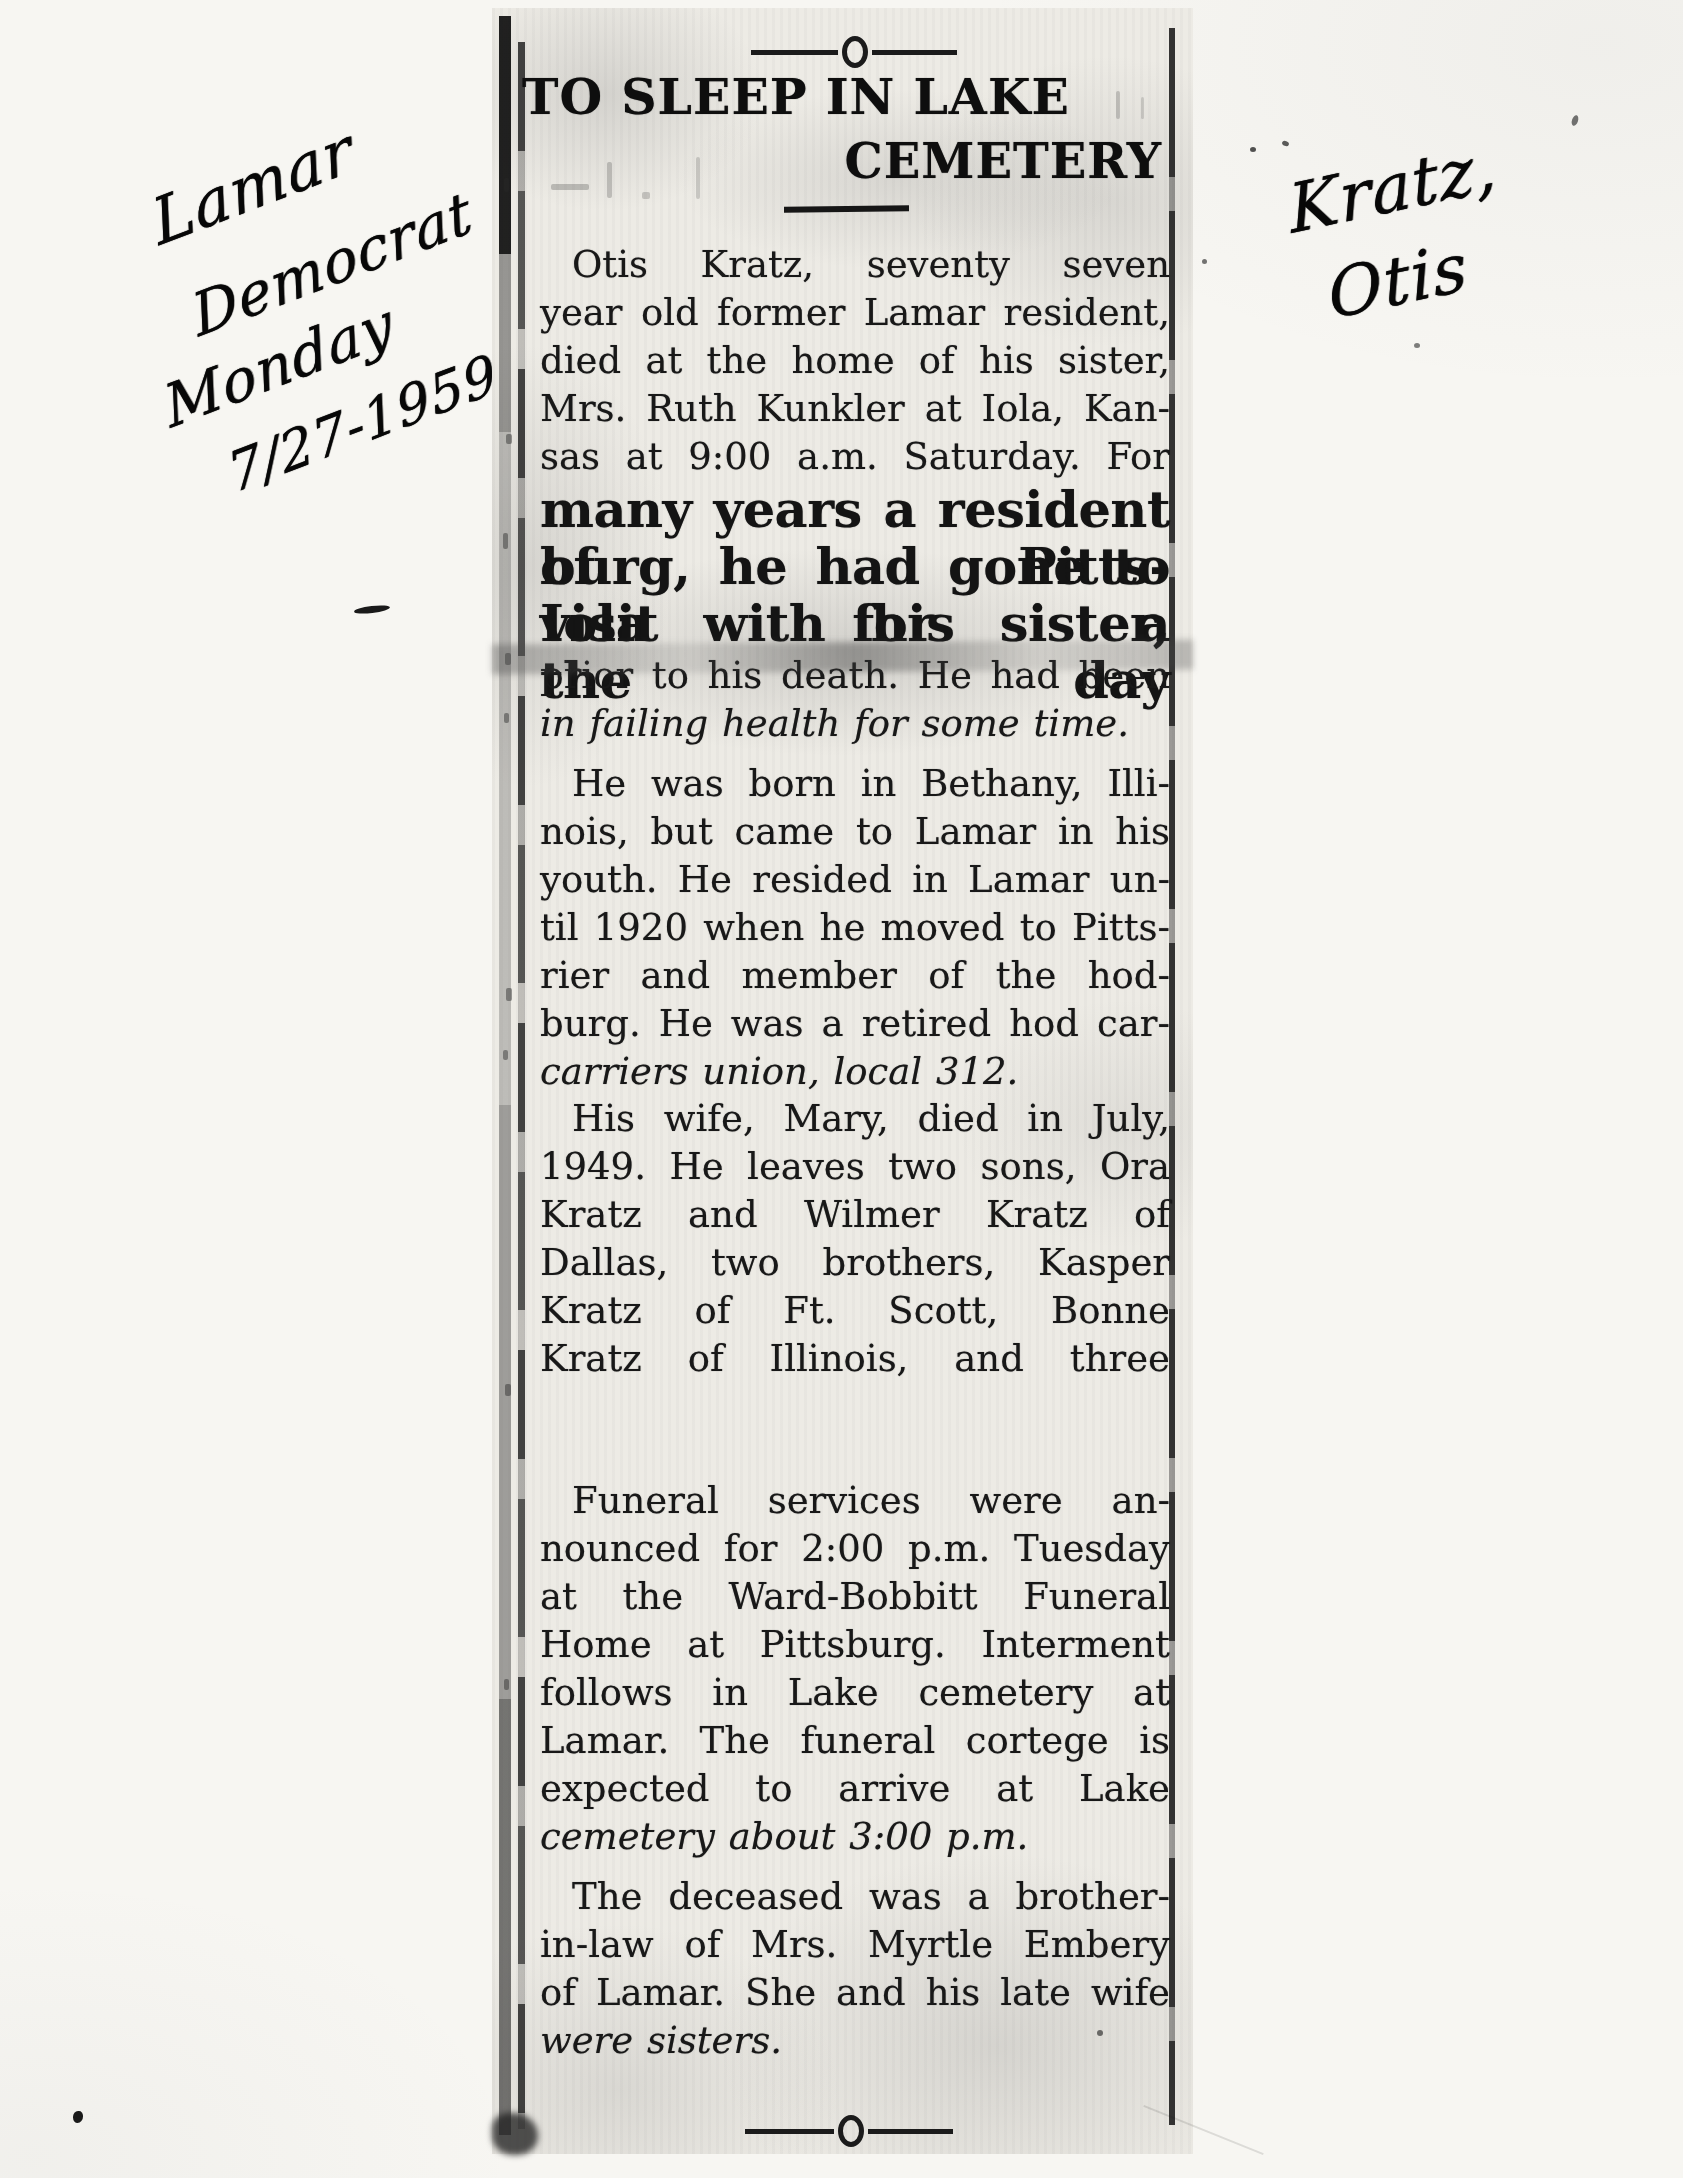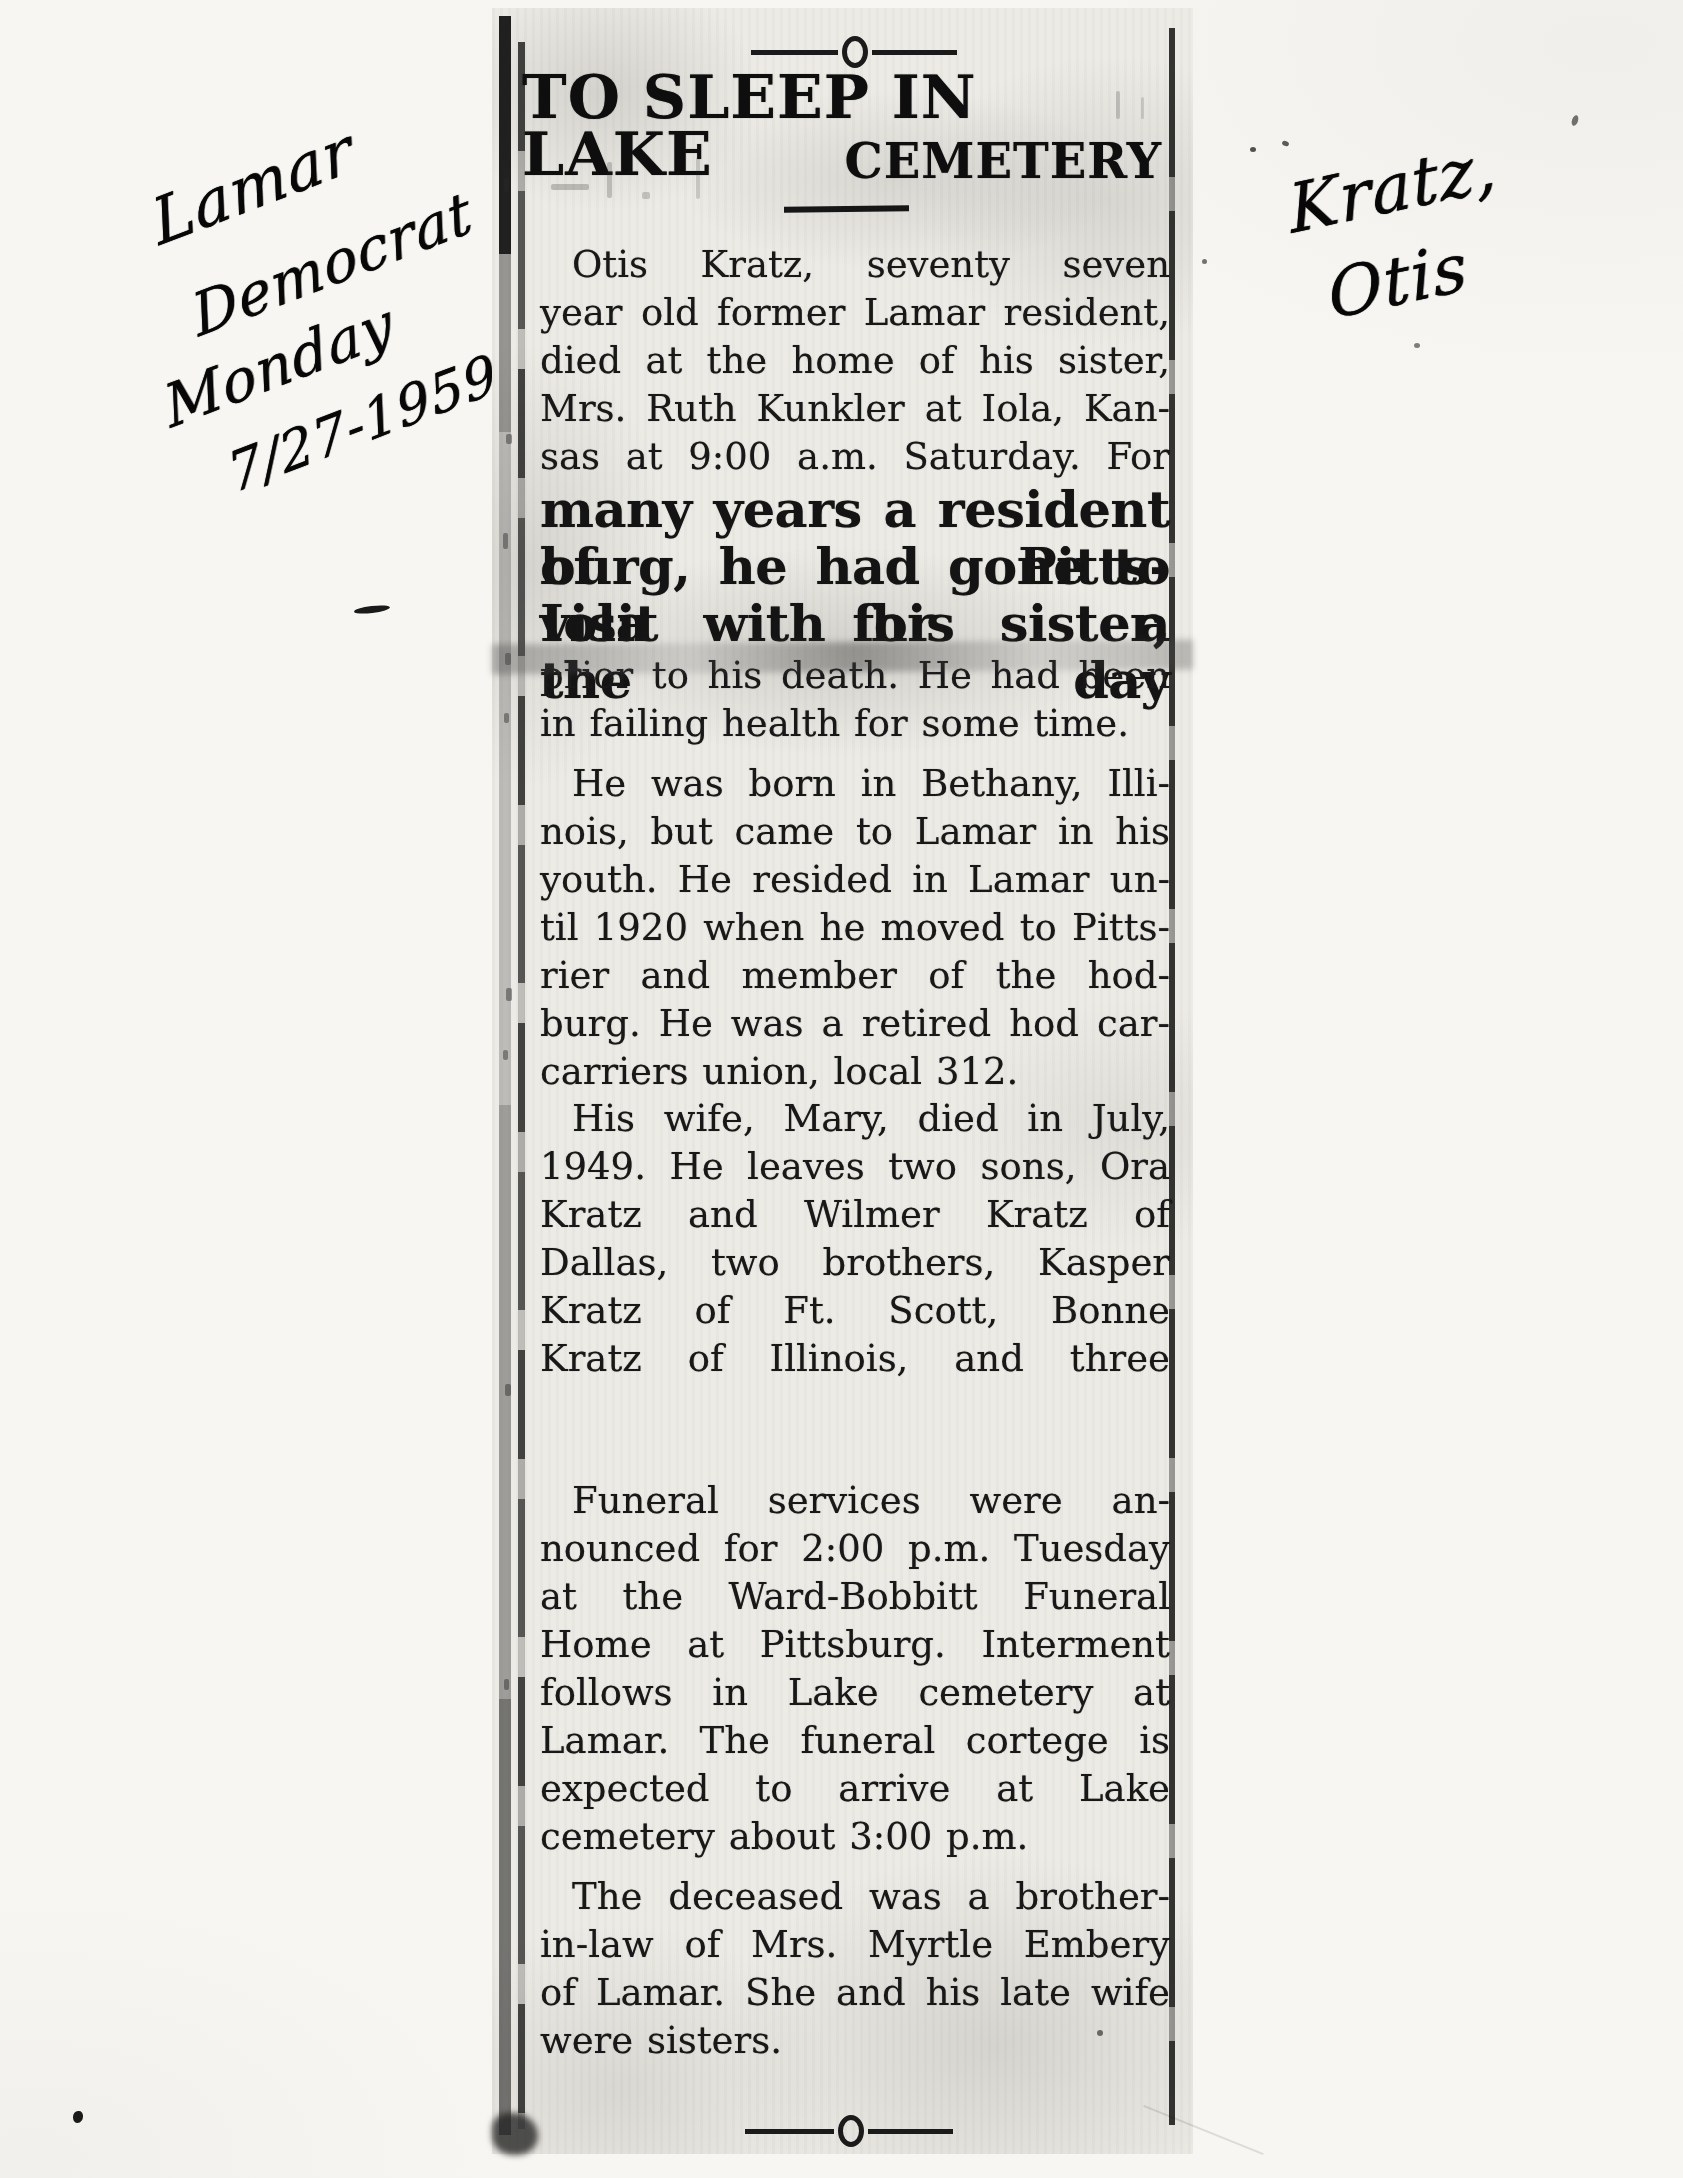--- a/index.html
+++ b/index.html
@@ -48,35 +48,35 @@
   .frag{position:absolute;background:rgba(40,40,40,.45);border-radius:2px;}
 
   
   .orn{position:absolute;display:flex;align-items:center;}
   .orn .seg{height:5px;background:#1b1b1b;}
   .orn .ring{width:16px;height:22px;border:5px solid #1b1b1b;border-radius:50%;margin:0 4px;background:transparent;}
   .subrule{position:absolute;height:6px;background:#161616;transform:rotate(-.6deg);}
 
   
   .headline1{position:absolute;left:30px;top:61px;width:594px;
-    font-weight:bold;font-size:60px;line-height:57px;letter-spacing:1px;color:#0e0e0e;
+    font-weight:bold;font-size:49px;line-height:57px;letter-spacing:1px;color:#0e0e0e;
     text-shadow:0 0 1px rgba(15,15,15,.6);}
   .headline2{position:absolute;left:248px;top:125px;width:422px;text-align:right;
     font-weight:bold;font-size:48px;line-height:57px;letter-spacing:1px;color:#0e0e0e;
     text-shadow:0 0 1px rgba(15,15,15,.6);}
 
   
   .para{position:absolute;left:48px;width:630px;}
   .pline{font-size:37px;line-height:48px;height:48px;color:#181818;
     text-align:justify;text-align-last:justify;word-spacing:2px;
     text-shadow:0 0 1px rgba(25,25,25,.5);white-space:normal;}
   .pline.big{font-size:51px;line-height:57px;height:57px;font-weight:bold;
     letter-spacing:-0.5px;color:#141414;}
   .pline.indent{padding-left:32px;}
-  .pline.end{text-align-last:left;}
+  .pline.end{text-align-last:left;font-style:italic;}
 
   .tear{position:absolute;left:0;top:634px;width:701px;height:30px;
     background:linear-gradient(90deg, rgba(70,70,70,.38), rgba(95,95,95,.16) 28%,
       rgba(60,60,60,.42) 52%, rgba(85,85,85,.14) 78%, rgba(70,70,70,.32));
     filter:blur(3px);transform:rotate(-.4deg);}
   .corner-blob{position:absolute;left:0px;top:2105px;width:46px;height:42px;
     background:rgba(35,35,35,.78);border-radius:40% 60% 50% 50%;filter:blur(3px);}
 
   
   .hw{position:absolute;font-style:italic;font-weight:normal;color:#070707;

